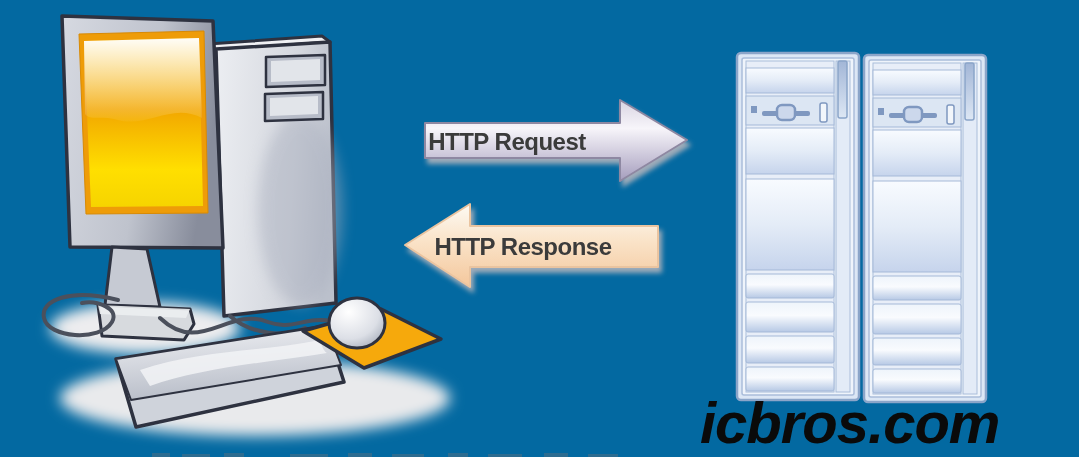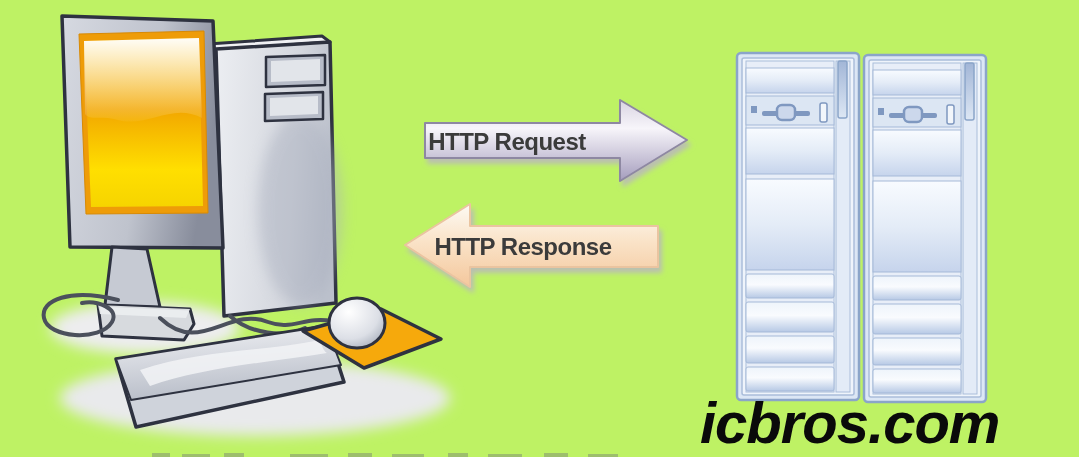--- a/index.html
+++ b/index.html
@@ -1,19 +1,19 @@
 <!DOCTYPE html>
 <html><head>
 <meta charset="utf-8">
 <style>
   html,body{margin:0;padding:0;background:#ffffff;}
   .canvas{
     position:relative;
     width:1079px;height:457px;
-    background:#bef264;
+    background:#0369a1;
     overflow:hidden;
     font-family:"Liberation Sans", sans-serif;
   }
   svg{display:block;}
   text{font-family:"Liberation Sans", sans-serif;}
   .arrow-label{
     font-size:24px;font-weight:700;fill:#3a3a3a;letter-spacing:-0.5px;
   }
   .watermark{
     font-size:58px;font-weight:700;font-style:italic;letter-spacing:-1px;

